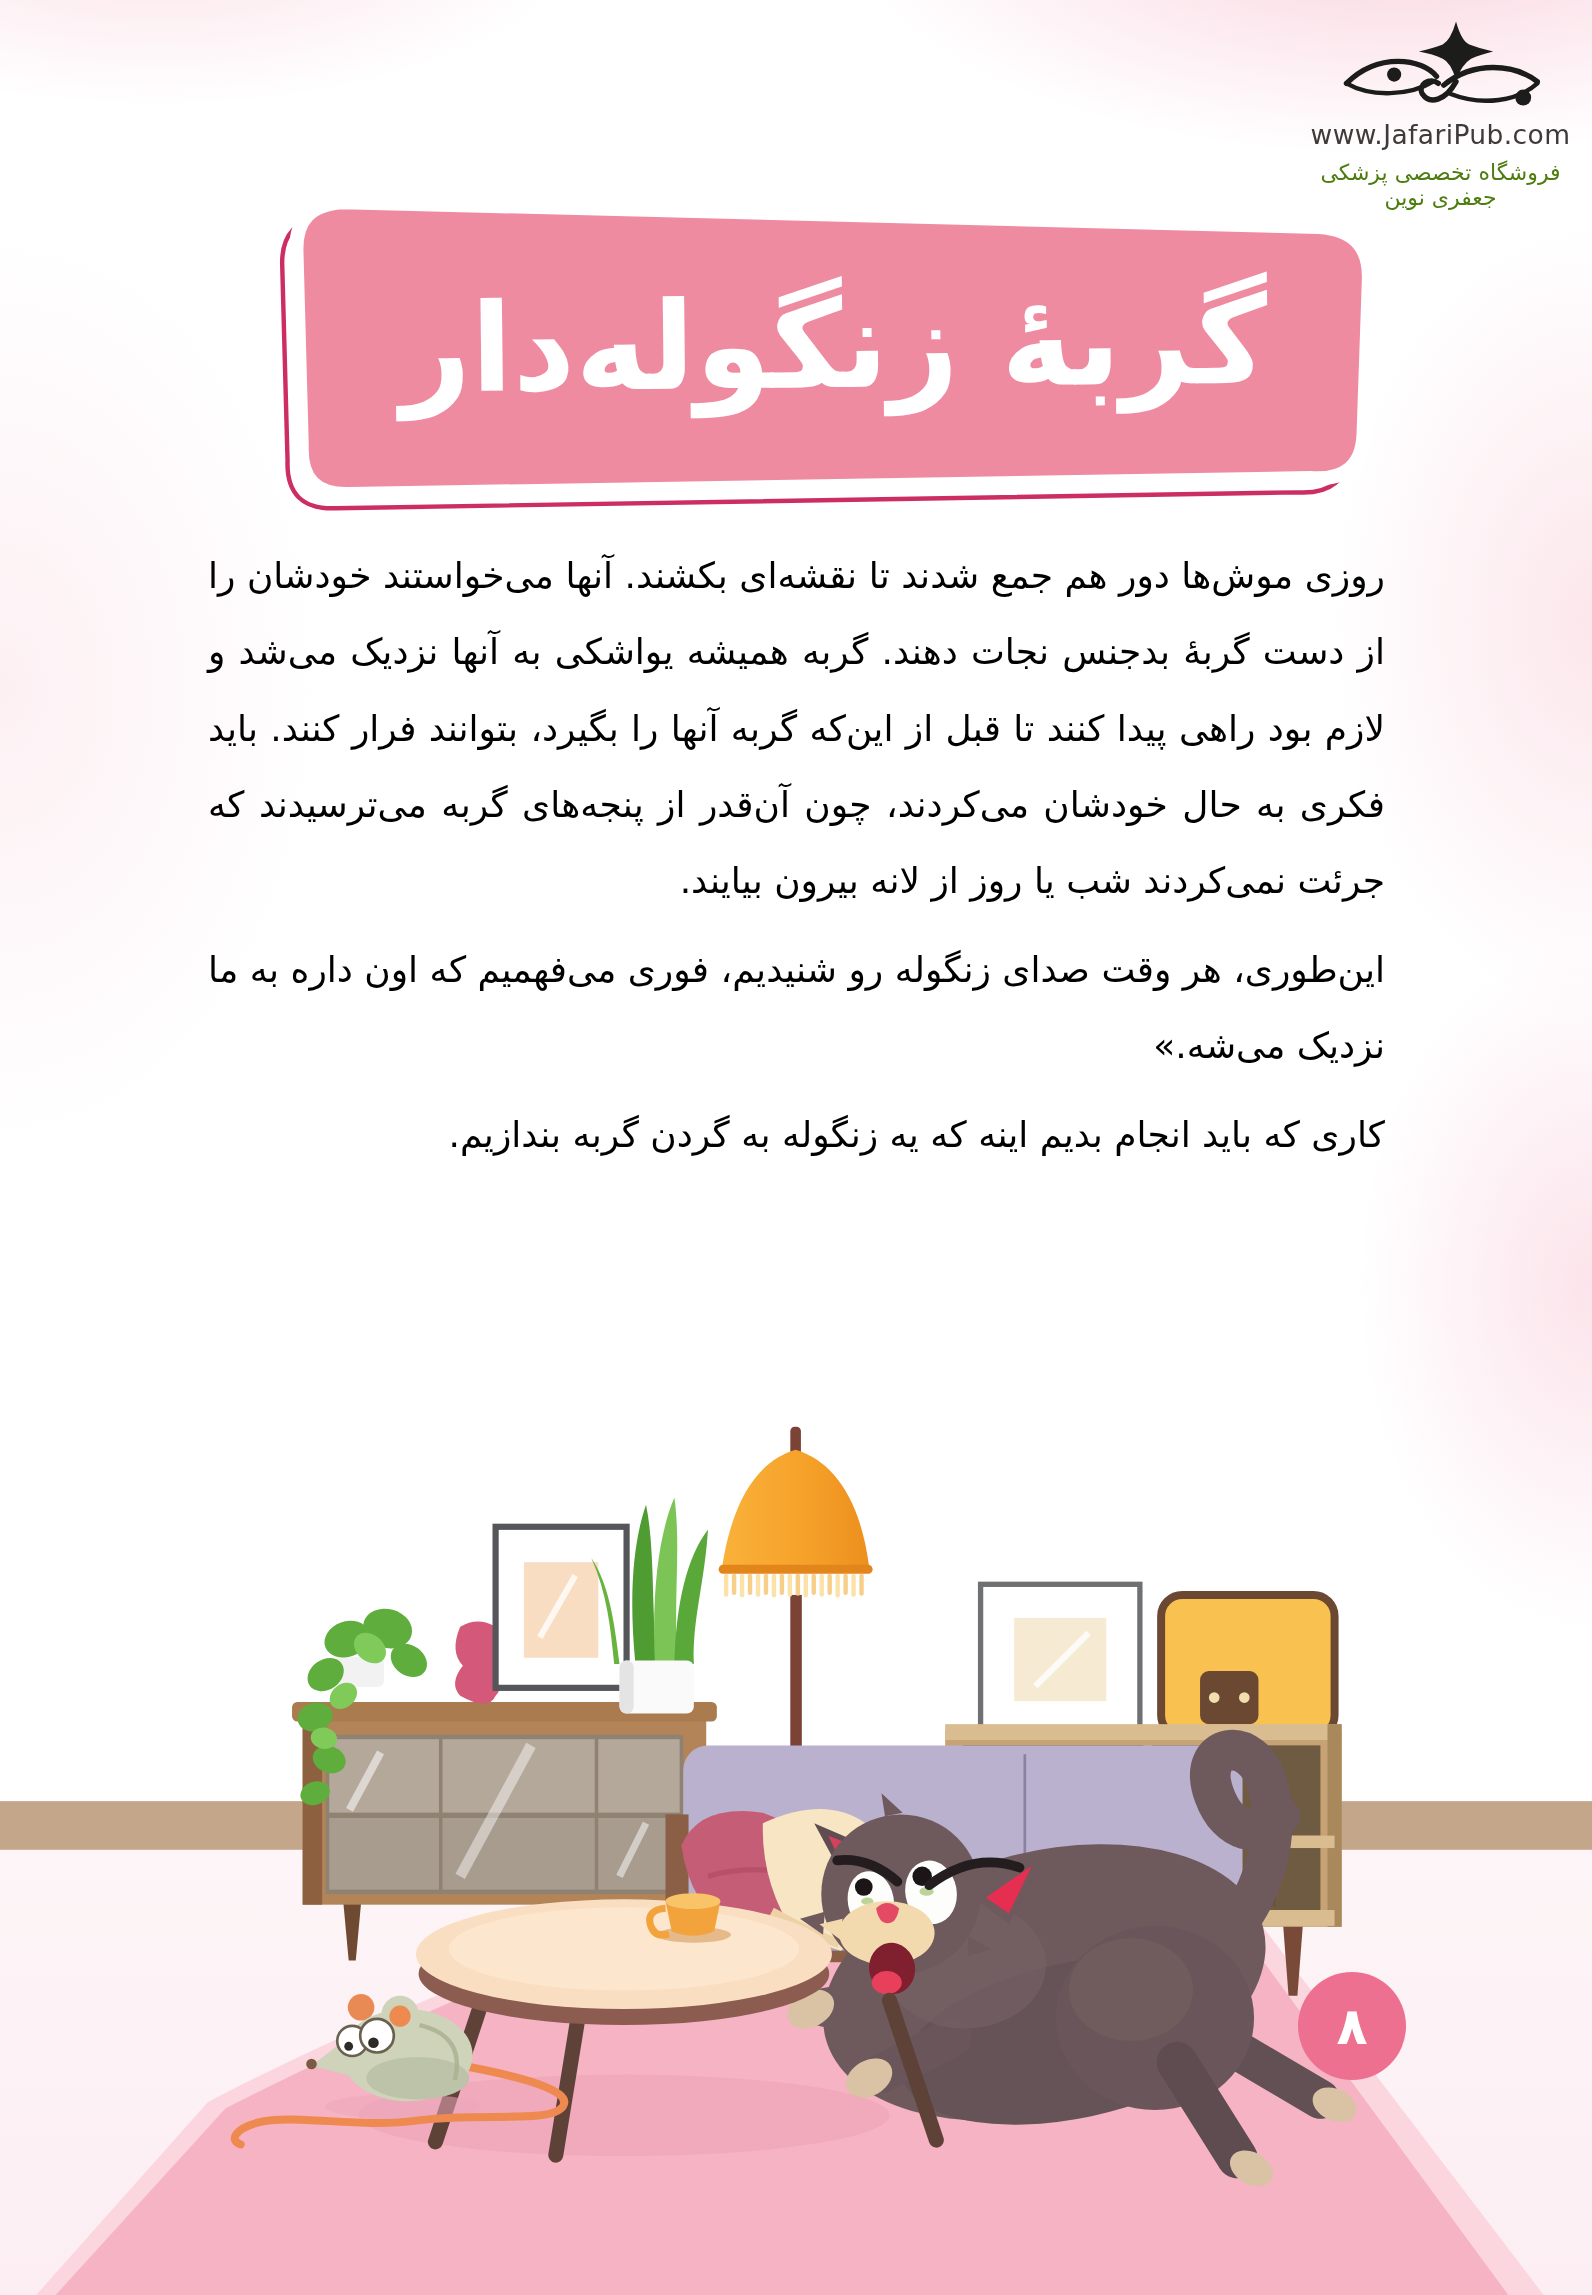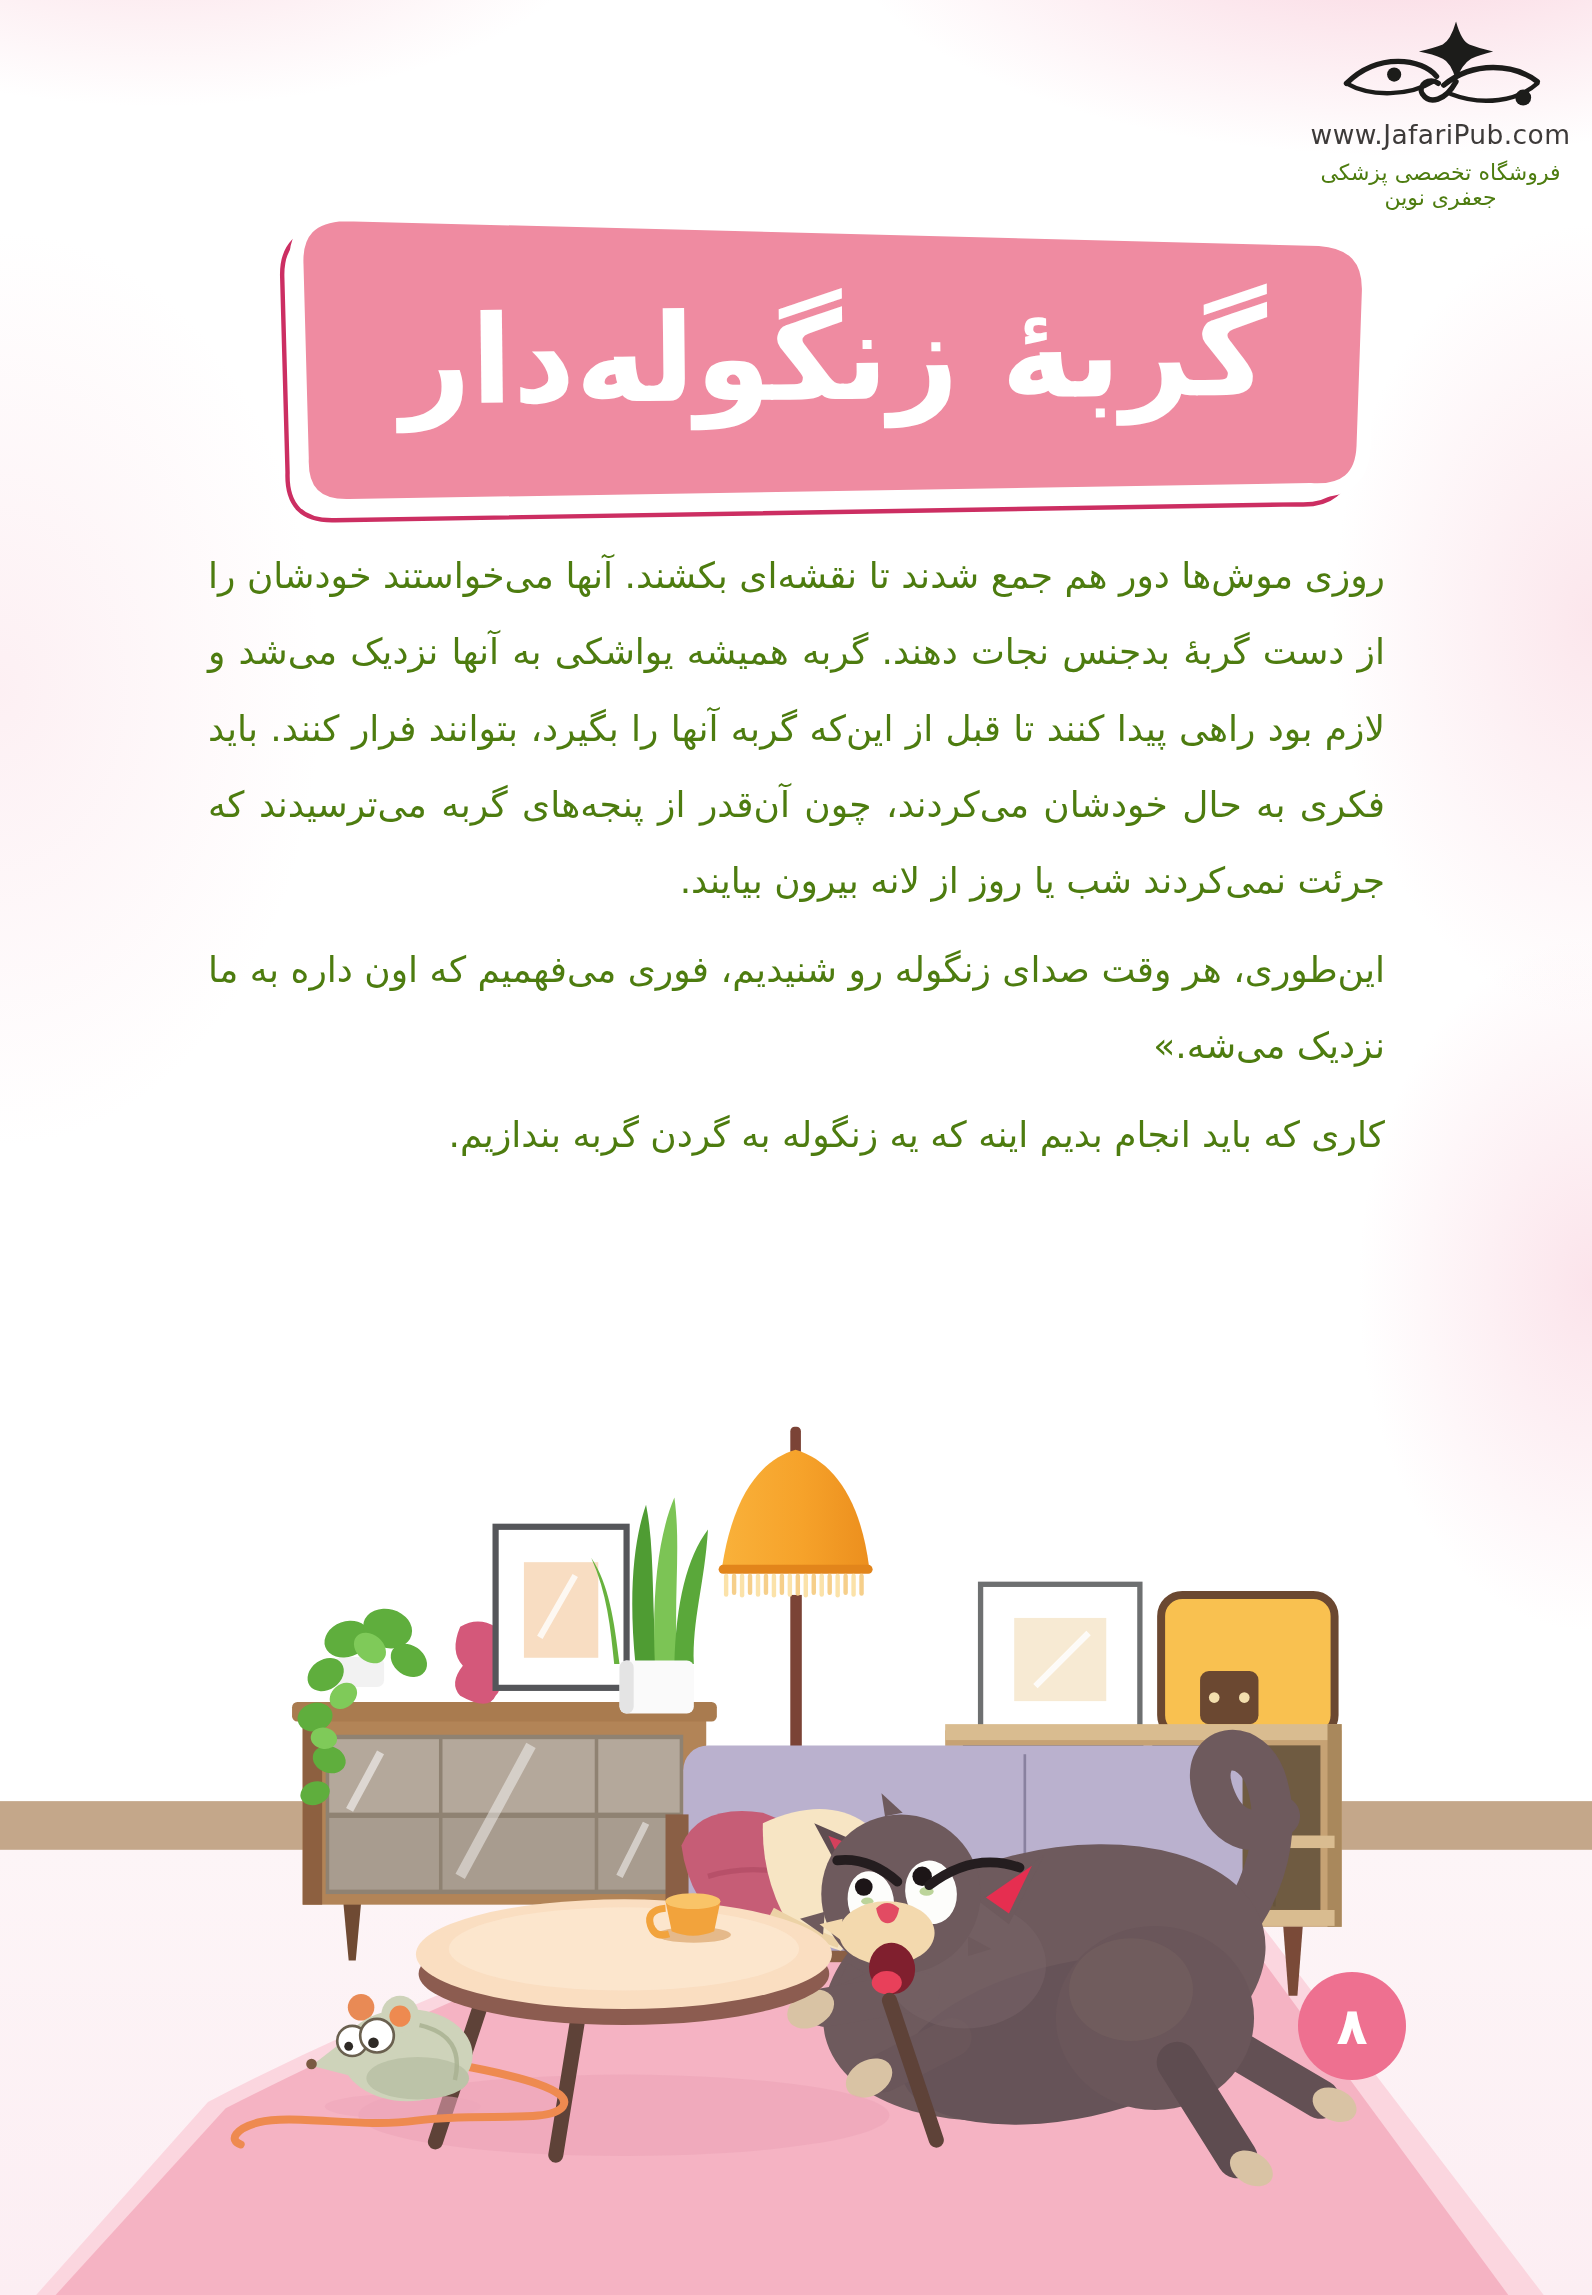--- a/index.html
+++ b/index.html
@@ -15,32 +15,32 @@
       radial-gradient(372px 566px at 100% 27%, rgba(246,190,205,.38), rgba(246,190,205,0) 70%),
       radial-gradient(460px 655px at 0% 30%, rgba(248,205,216,.30), rgba(248,205,216,0) 70%),
       radial-gradient(336px 496px at 100% 56%, rgba(244,170,192,.32), rgba(244,170,192,0) 70%);
   }
   
   .brand { position:absolute; left:1288px; top:17.7px; width:305px; text-align:center; z-index:3; }
   .brand svg { display:block; margin:0 auto; }
   .site { font-size:26.5px; color:#3d3a39; margin-top:2px; letter-spacing:0.4px; }
   .tagline { font-size:22px; color:#4d7c0f; margin-top:10.6px; direction:rtl; }
   
-  .banner { position:absolute; left:261px; top:184px; width:1146px; height:354px; z-index:2; }
+  .banner { position:absolute; left:261px; top:172px; width:1146px; height:354px; z-index:2; }
   .banner svg { position:absolute; inset:0; overflow:visible; }
   .banner h1 {
     position:absolute; inset:30px 42px 39px 42px; margin:0; z-index:2;
     display:flex; align-items:center; justify-content:center;
     direction:rtl; color:#ffffff; font-size:122px; font-weight:bold;
     transform:rotate(-0.6deg); white-space:nowrap;
   }
   
   .story {
     position:absolute; right:208px; left:208px; top:538px; z-index:2;
-    direction:rtl; text-align:justify; font-size:36px; line-height:2.12; color:#4d7c0f;
+    direction:rtl; text-align:justify; font-size:36px; line-height:2.12; color:#000000;
   }
   .story p { margin:0 0 12.4px; }
   .story p.quote-lead { text-indent:62px; }
   
   .scene { position:absolute; left:0; top:1416px; width:1593px; height:880px; z-index:1; }
   
   .badge {
     position:absolute; left:1298px; top:1972px; width:108px; height:108px; border-radius:50%;
     background:#ee7090; display:flex; align-items:center; justify-content:center; z-index:4;
   }

